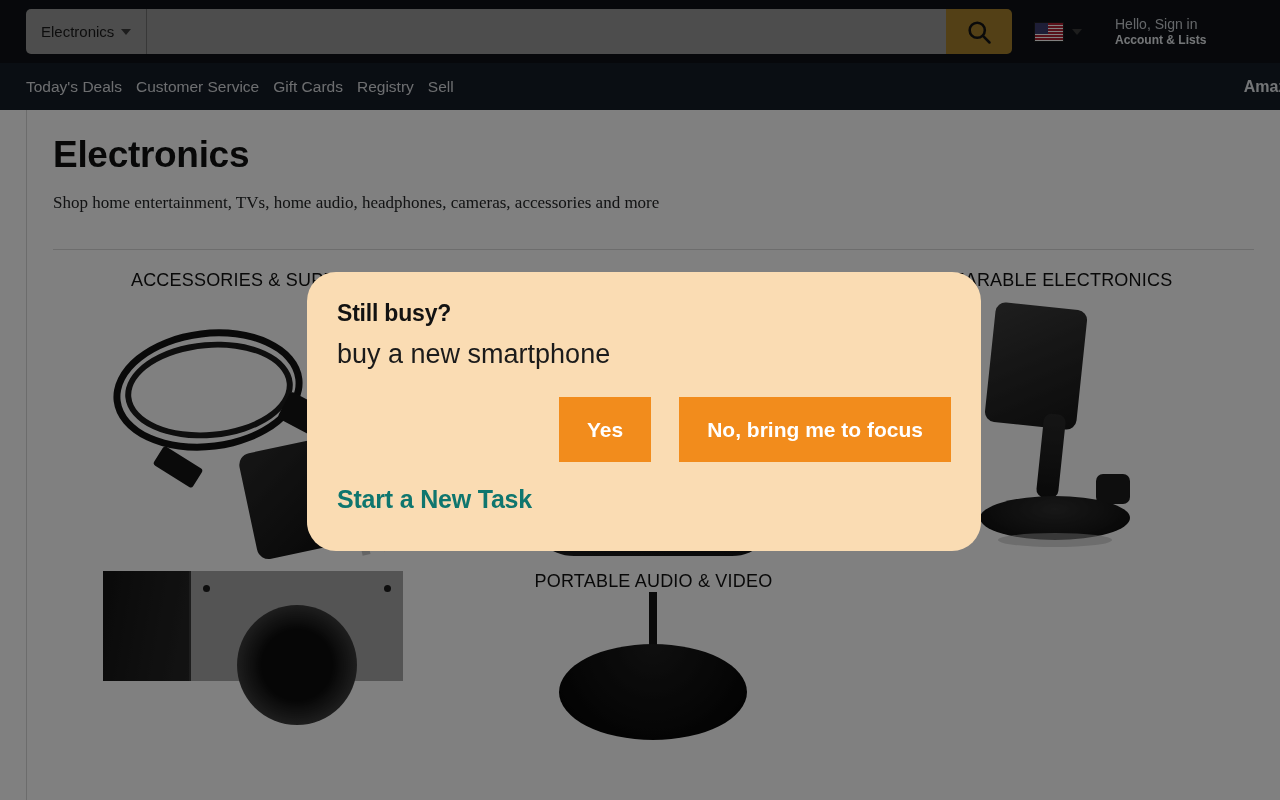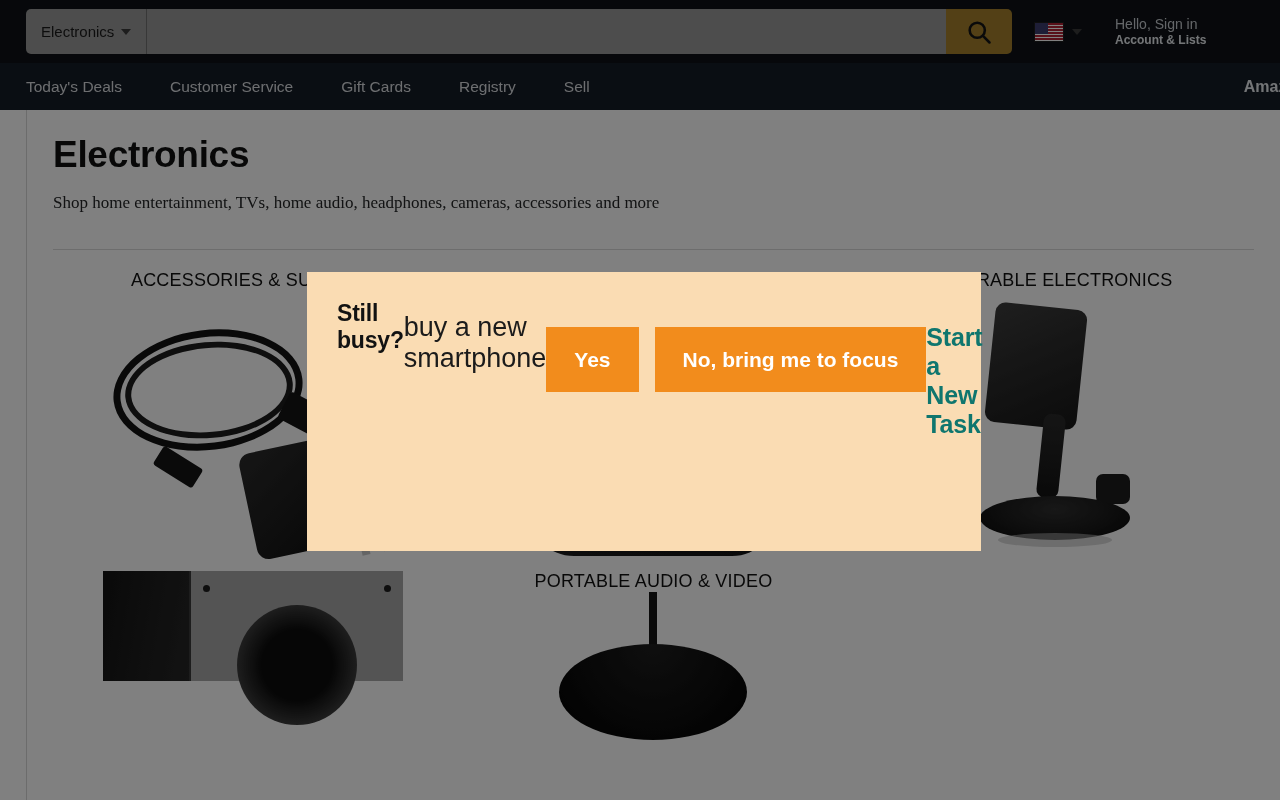--- a/index.html
+++ b/index.html
@@ -118,21 +118,21 @@
   .account-hello { font-size: 14px; color: #c8ccd1; }
   .account-name  { font-size: 12px; color: #e6e9ed; font-weight: bold; text-align: center; }
 
   
   .sub-nav {
     height: 47px;
     background: #151c26;
     display: flex;
     align-items: center;
     padding: 0 0 0 26px;
-    gap: 48px;
+    gap: 14px;
     position: relative;
   }
   .sub-nav a {
     color: #d9dce0;
     font-size: 15.5px;
     text-decoration: none;
     white-space: nowrap;
     cursor: pointer;
   }
   .sub-nav-right {
@@ -384,37 +384,38 @@
   .modal {
     position: absolute;
     left: 307px;
     top: 272px;
     width: 674px;
     height: 279px;
     background: #fadcb3;
     z-index: 50;
     padding: 28px 30px 4px 30px;
     display: flex;
-    flex-direction: row;
+    flex-direction: column;
+    border-radius: 29px;
   }
   .modal-title {
     font-size: 23px;
     font-weight: bold;
     color: #121212;
     letter-spacing: -0.2px;
   }
   .modal-task {
     font-size: 27px;
     color: #1b1b1b;
     margin-top: 12px;
   }
   .modal-actions {
     display: flex;
     justify-content: flex-end;
-    gap: 16px;
+    gap: 28px;
     margin-top: 27px;
   }
   .btn {
     background: #f28c1c;
     border: 0;
     color: #ffffff;
     font-family: "Liberation Sans", sans-serif;
     font-size: 21px;
     font-weight: bold;
     padding: 0 28px;

